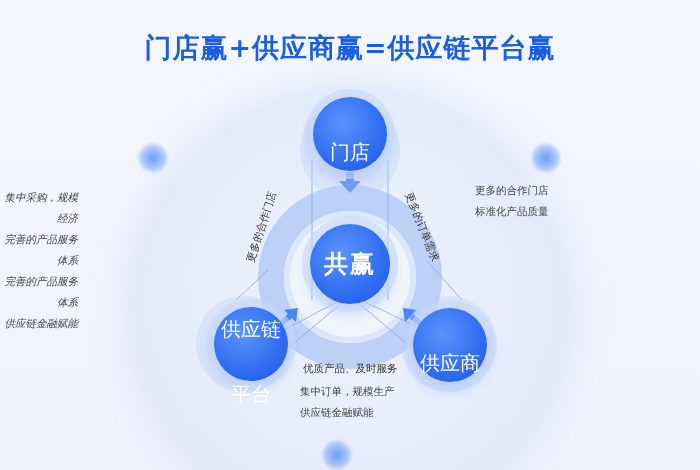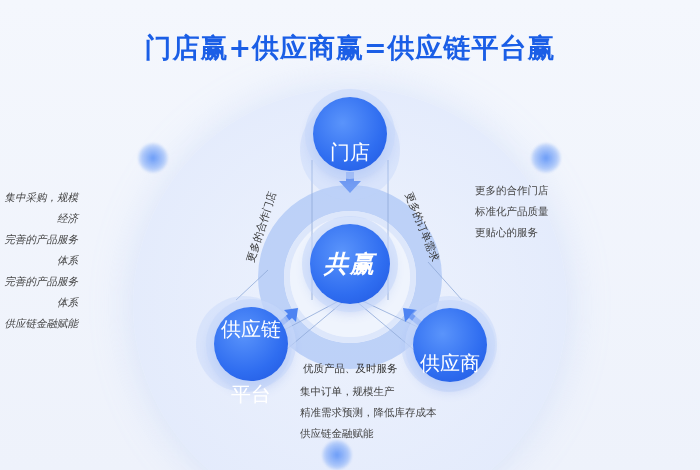--- a/index.html
+++ b/index.html
@@ -40,21 +40,21 @@
     position: absolute; border-radius: 50%;
     background: radial-gradient(circle at 40% 35%, #5a94fb 0%, #2f6df0 60%, #1f56df 100%);
     color: #fff; display: flex; align-items: center; justify-content: center;
     text-align: center; box-shadow: 0 0 0 8px rgba(200,216,250,0.6), 0 6px 14px rgba(40,90,220,0.3);
   }
   .node-halo {
     position: absolute; border-radius: 50%;
     background: rgba(190,208,248,0.35);
   }
   .node-label { font-size: 20px; line-height: 1.45; margin-top: 36px; }
-  .center-label { font-size: 24px; font-weight: bold; letter-spacing: 2px; font-style: italic; }
+  .center-label { font-size: 24px; font-weight: bold; letter-spacing: 2px; }
   .desc { position: absolute; font-size: 10.5px; color: #444; line-height: 21px; }
   .desc.right-align { text-align: right; }
   .arc-label {
     position: absolute; font-size: 10.5px; color: #333; white-space: nowrap;
   }
   svg.lines { position: absolute; left: 0; top: 0; }
   .arrow { position: absolute; }
 </style>
 </head>
 <body>
@@ -123,22 +123,20 @@
   <div class="desc right-align" style="right:486px; top:187px;font-style:italic;">
     <div>集中采购，规模经济</div>
     <div>完善的产品服务体系</div>
     <div>完善的产品服务体系</div>
     <div>供应链金融赋能</div>
   </div>
 
   <div class="desc" style="left:475px; top:180px;">
     <div>更多的合作门店</div>
     <div>标准化产品质量</div>
-    <div>更贴心的服务</div>
   </div>
 
   <div class="desc" style="left:300px; top:381px;">
     <div>集中订单，规模生产</div>
-    <div>精准需求预测，降低库存成本</div>
     <div>供应链金融赋能</div>
   </div>
 
 </div>
 
 </body></html>

